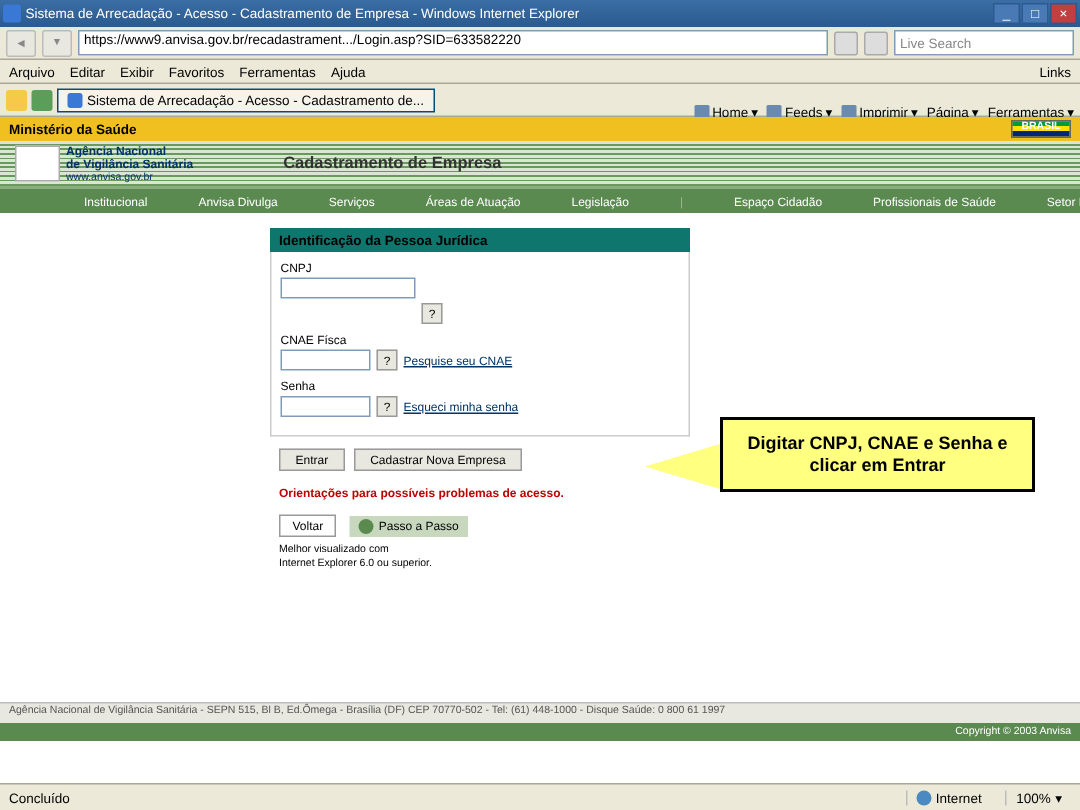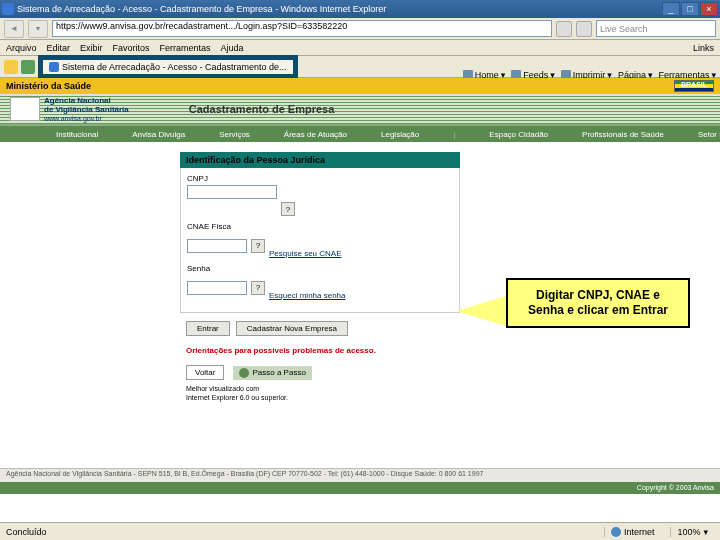--- a/index.html
+++ b/index.html
@@ -21,21 +21,21 @@
 .nav-icon { width: 16px; height: 16px; background: #ddd; border: 1px solid #aaa; border-radius: 2px; }
 
 .menubar { background: #ece9d8; border-bottom: 1px solid #aca899; height: 16px; display: flex; align-items: center; padding: 0 6px; gap: 10px; font-size: 9px; justify-content: space-between; }
 .menubar-left { display: flex; gap: 10px; }
 .menu-item { cursor: pointer; }
 
 .tabbar { background: #ece9d8; border-bottom: 1px solid #aca899; height: 22px; display: flex; align-items: center; padding: 0 4px; gap: 3px; justify-content: space-between; }
 .tabbar-left { display: flex; align-items: center; gap: 3px; }
 .fav-icon { width: 14px; height: 14px; background: #f7c948; border-radius: 2px; }
 .plus-icon { width: 14px; height: 14px; background: #5a9e5a; border-radius: 2px; }
-.tab { background: #f5f3ea; border: 5px solid #0c4a6e; padding: 2px 6px; font-size: 9px; display: flex; align-items: center; gap: 3px; }
+.tab { background: #f5f3ea; border: 1px solid #0c4a6e; padding: 2px 6px; font-size: 9px; display: flex; align-items: center; gap: 3px; }
 .toolbar-right { display: flex; gap: 6px; font-size: 9px; align-items: center; }
 .tb-item { display: flex; align-items: center; gap: 2px; cursor: pointer; margin-top: 16px; }
 .tb-icon-sm { width: 10px; height: 10px; background: #6a8ab0; border-radius: 1px; }
 
 .content { background: #fff; height: 440px; overflow: hidden; position: relative; }
 .min-header { background: #f0c020; height: 16px; display: flex; align-items: center; padding: 0 6px; font-size: 9px; font-weight: bold; justify-content: space-between; }
 .flag-box { width: 40px; height: 12px; background: linear-gradient(#009b3a 33%, #fedf00 33% 66%, #002776 66%); border: 1px solid #666; font-size: 7px; color: #fff; text-align: center; }
 
 .anvisa-band { display: flex; align-items: center; background: repeating-linear-gradient(0deg, #6a9960 0 1px, #d8e8d0 1px 3px); height: 32px; padding: 0 10px; border-bottom: 2px solid #8aae80; }
 .anvisa-logo { display: flex; align-items: center; gap: 4px; }
@@ -52,33 +52,33 @@
 .form-title-bar { background: #0f766e; padding: 3px 6px; font-size: 9px; font-weight: bold; }
 .form-body { border: 1px solid #ccc; border-top: none; padding: 6px; background: #fff; }
 .form-row { margin-bottom: 6px; }
 .form-label { font-size: 8px; display: block; margin-bottom: 2px; }
 .form-input-row { display: flex; align-items: center; gap: 4px; }
 .form-input { height: 14px; border: 1px solid #7f9db9; background: #fff; }
 .cnpj-input { width: 90px; }
 .cnae-input { width: 60px; }
 .senha-input { width: 60px; }
 .help-btn { width: 14px; height: 14px; background: #e8e8e0; border: 1px solid #999; font-size: 8px; display: flex; align-items: center; justify-content: center; cursor: pointer; }
-.link-text { font-size: 8px; color: #003366; text-decoration: underline; cursor: pointer; margin-top: 16px; }
+.link-text { font-size: 8px; color: #003366; text-decoration: underline; cursor: pointer; }
 .btn-row { display: flex; gap: 6px; margin-top: 8px; padding-left: 6px; }
 .form-btn { background: #e8e8e0; border: 1px solid #999; padding: 2px 10px; font-size: 8px; cursor: pointer; }
 
 .warning-text { color: #c00000; font-size: 8px; font-weight: bold; margin: 10px 0 0 6px; }
 
 .passo-box { margin: 10px 0 0 6px; display: flex; align-items: center; gap: 9px; }
 .voltar-btn { background: #fff; border: 1px solid #999; padding: 2px 8px; font-size: 8px; cursor: pointer; }
 .passo-link { background: #c8d8bf; padding: 2px 6px; font-size: 8px; display: flex; align-items: center; gap: 3px; cursor: pointer; }
 .passo-icon { width: 10px; height: 10px; background: #5a8a50; border-radius: 50%; }
 .viz-text { font-size: 7px; margin: 4px 0 0 6px; line-height: 9px; }
 
-.callout { position: absolute; right: 30px; top: 200px; width: 184px; }
+.callout { position: absolute; right: 30px; top: 200px; width: 210px; }
 .callout-arrow { position: absolute; left: -50px; top: 18px; width: 0; height: 0; border-right: 50px solid #ffff80; border-top: 15px solid transparent; border-bottom: 15px solid transparent; }
 .callout-arrow-stroke { position: absolute; left: -52px; top: 16px; width: 0; height: 0; border-right: 52px solid #000; border-top: 17px solid transparent; border-bottom: 17px solid transparent; z-index: -1; }
 .callout-box { background: #ffff80; border: 2px solid #000; padding: 8px 10px; font-size: 12px; font-weight: bold; text-align: center; line-height: 15px; position: relative; }
 
 .footer-bar { background: #e8e8e0; height: 14px; font-size: 7px; padding: 1px 6px; color: #555; border-top: 1px solid #bbb; }
 .copyright-bar { background: #5a8a50; height: 12px; font-size: 7px; color: #fff; text-align: right; padding: 0 6px; line-height: 12px; }
 
 .statusbar { position: absolute; bottom: 0; left: 0; right: 0; background: #ece9d8; border-top: 1px solid #aca899; height: 18px; display: flex; align-items: center; justify-content: space-between; padding: 0 6px; font-size: 9px; }
 .status-right { display: flex; gap: 10px; align-items: center; }
 .status-cell { border-left: 1px solid #bbb; padding: 0 6px; display: flex; align-items: center; gap: 3px; }

